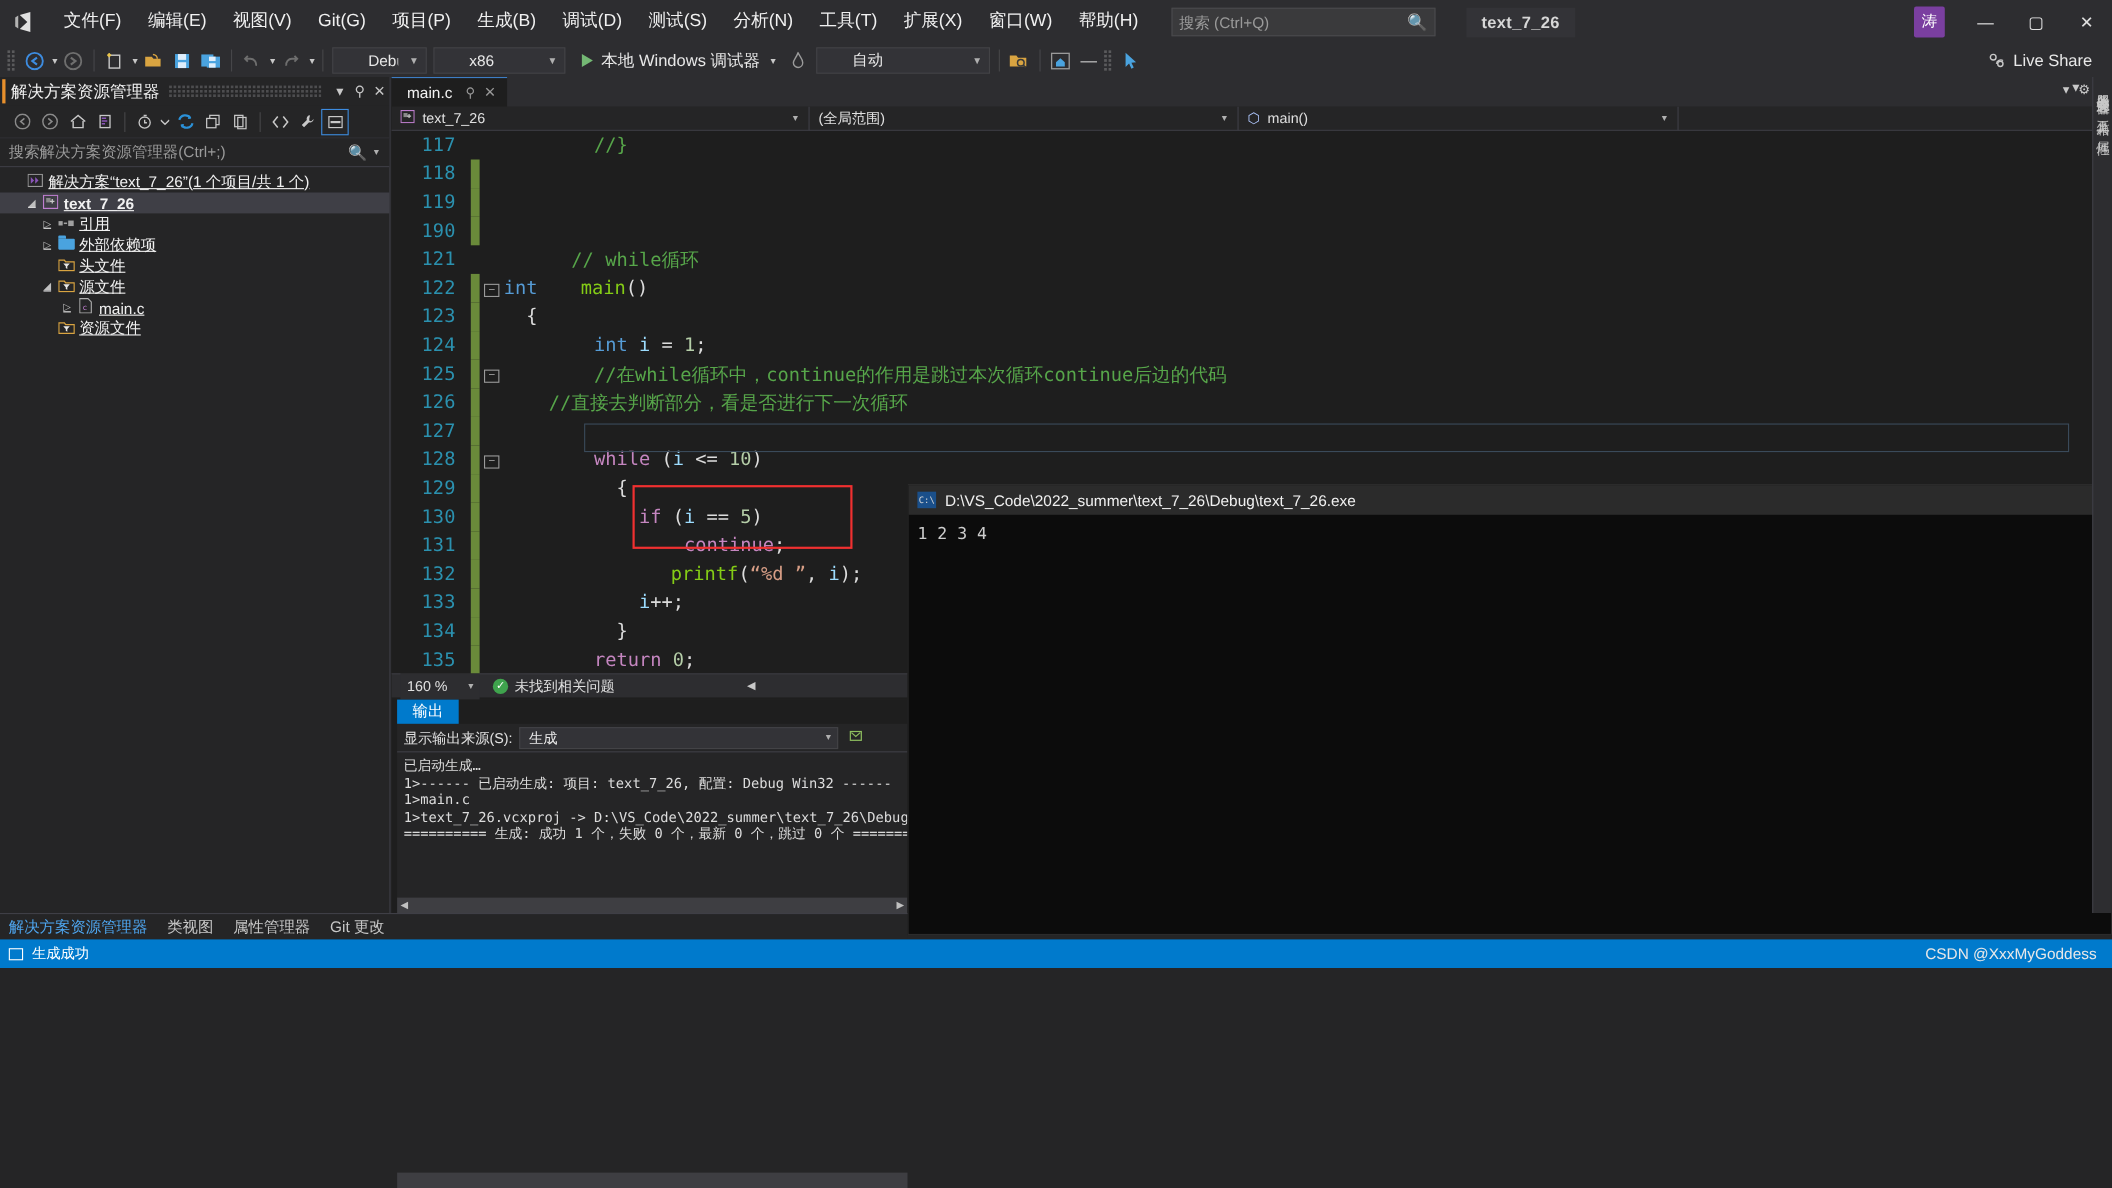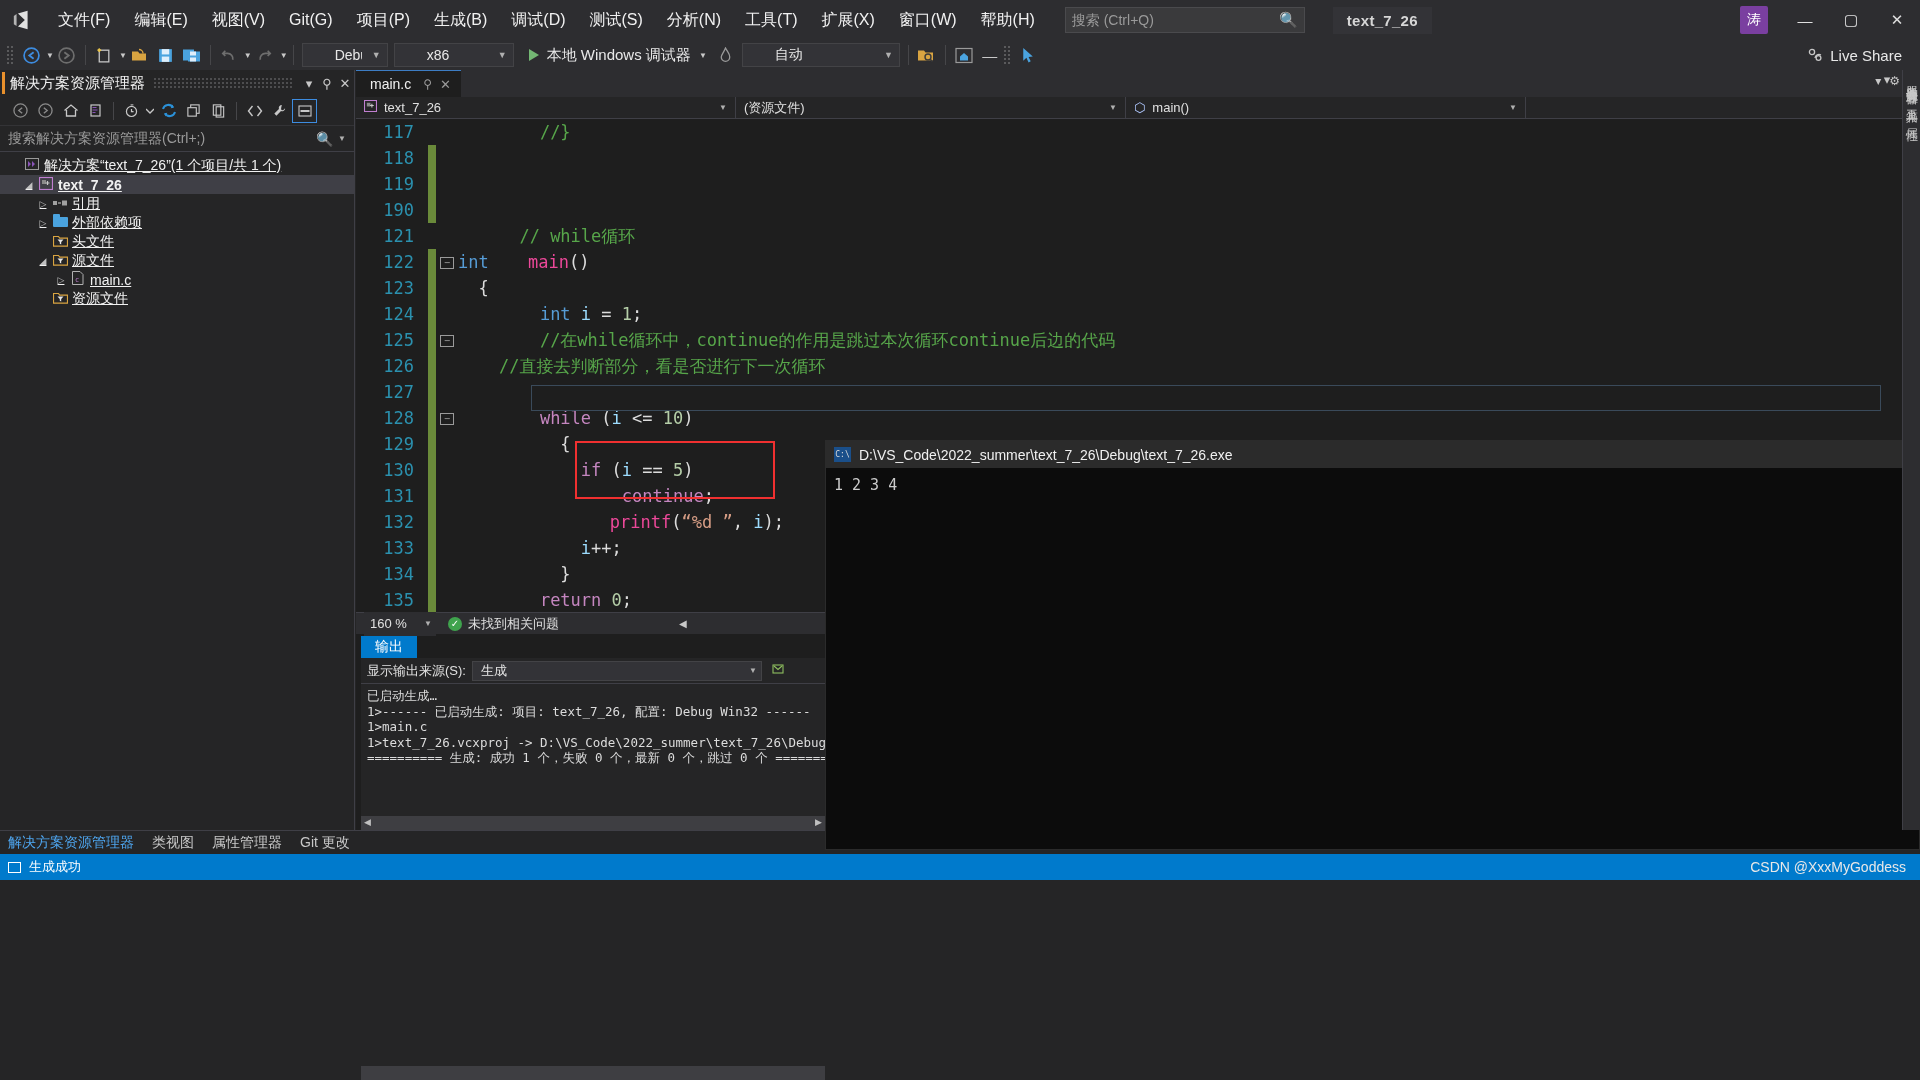--- a/index.html
+++ b/index.html
@@ -197,21 +197,21 @@
     color: #2b91af; flex: 0 0 72px;
   }
   .chgbar { width: 8px; flex: 0 0 8px; height: 26px; }
   .chgbar.g { background: #6a8a3a; }
   .fold {
     width: 22px; flex: 0 0 22px; text-align: center; color: #9a9a9a; font-size: 12px;
   }
   .codetxt { flex: 1; color: #dcdcdc; }
   .kw { color: #569cd6; }
   .kw2 { color: #c586c0; }
-  .fn { color: #ec4899; padding-left: 29px; }
+  .fn { color: #84cc16; padding-left: 29px; }
   .cm { color: #57a64a; }
   .st { color: #d69d85; }
   .num { color: #b5cea8; }
   .id { color: #9cdcfe; }
   .pn { color: #dcdcdc; }
 
   .redbox {
     position: absolute; border: 2px solid #f03030; pointer-events: none;
   }
 
@@ -707,21 +707,21 @@
           <svg width="13" height="12" viewBox="0 0 14 13">
               <rect x="0.5" y="0.5" width="13" height="12" fill="none" stroke="#c07fd0" stroke-width="1.2"></rect>
               <rect x="3" y="3" width="4" height="4" fill="#8a8a8a"></rect>
               <path d="M8.5 4 v4 M6.5 6 h4" stroke="#c8c8c8" stroke-width="1.2"></path>
             </svg>
         </span>
         <span>text_7_26</span>
         <span class="nd">▼</span>
       </div>
       <div class="navsel" style="width:390px">
-        <span>(资源文件)</span>
+        <span>(全局范围)</span>
         <span class="nd">▼</span>
       </div>
       <div class="navsel" style="width:400px">
         <span style="margin-right:7px;color:#b0c8ff">⬡</span>
         <span>main()</span>
         <span class="nd">▼</span>
       </div>
     </div>
 
     <div class="codebox">

